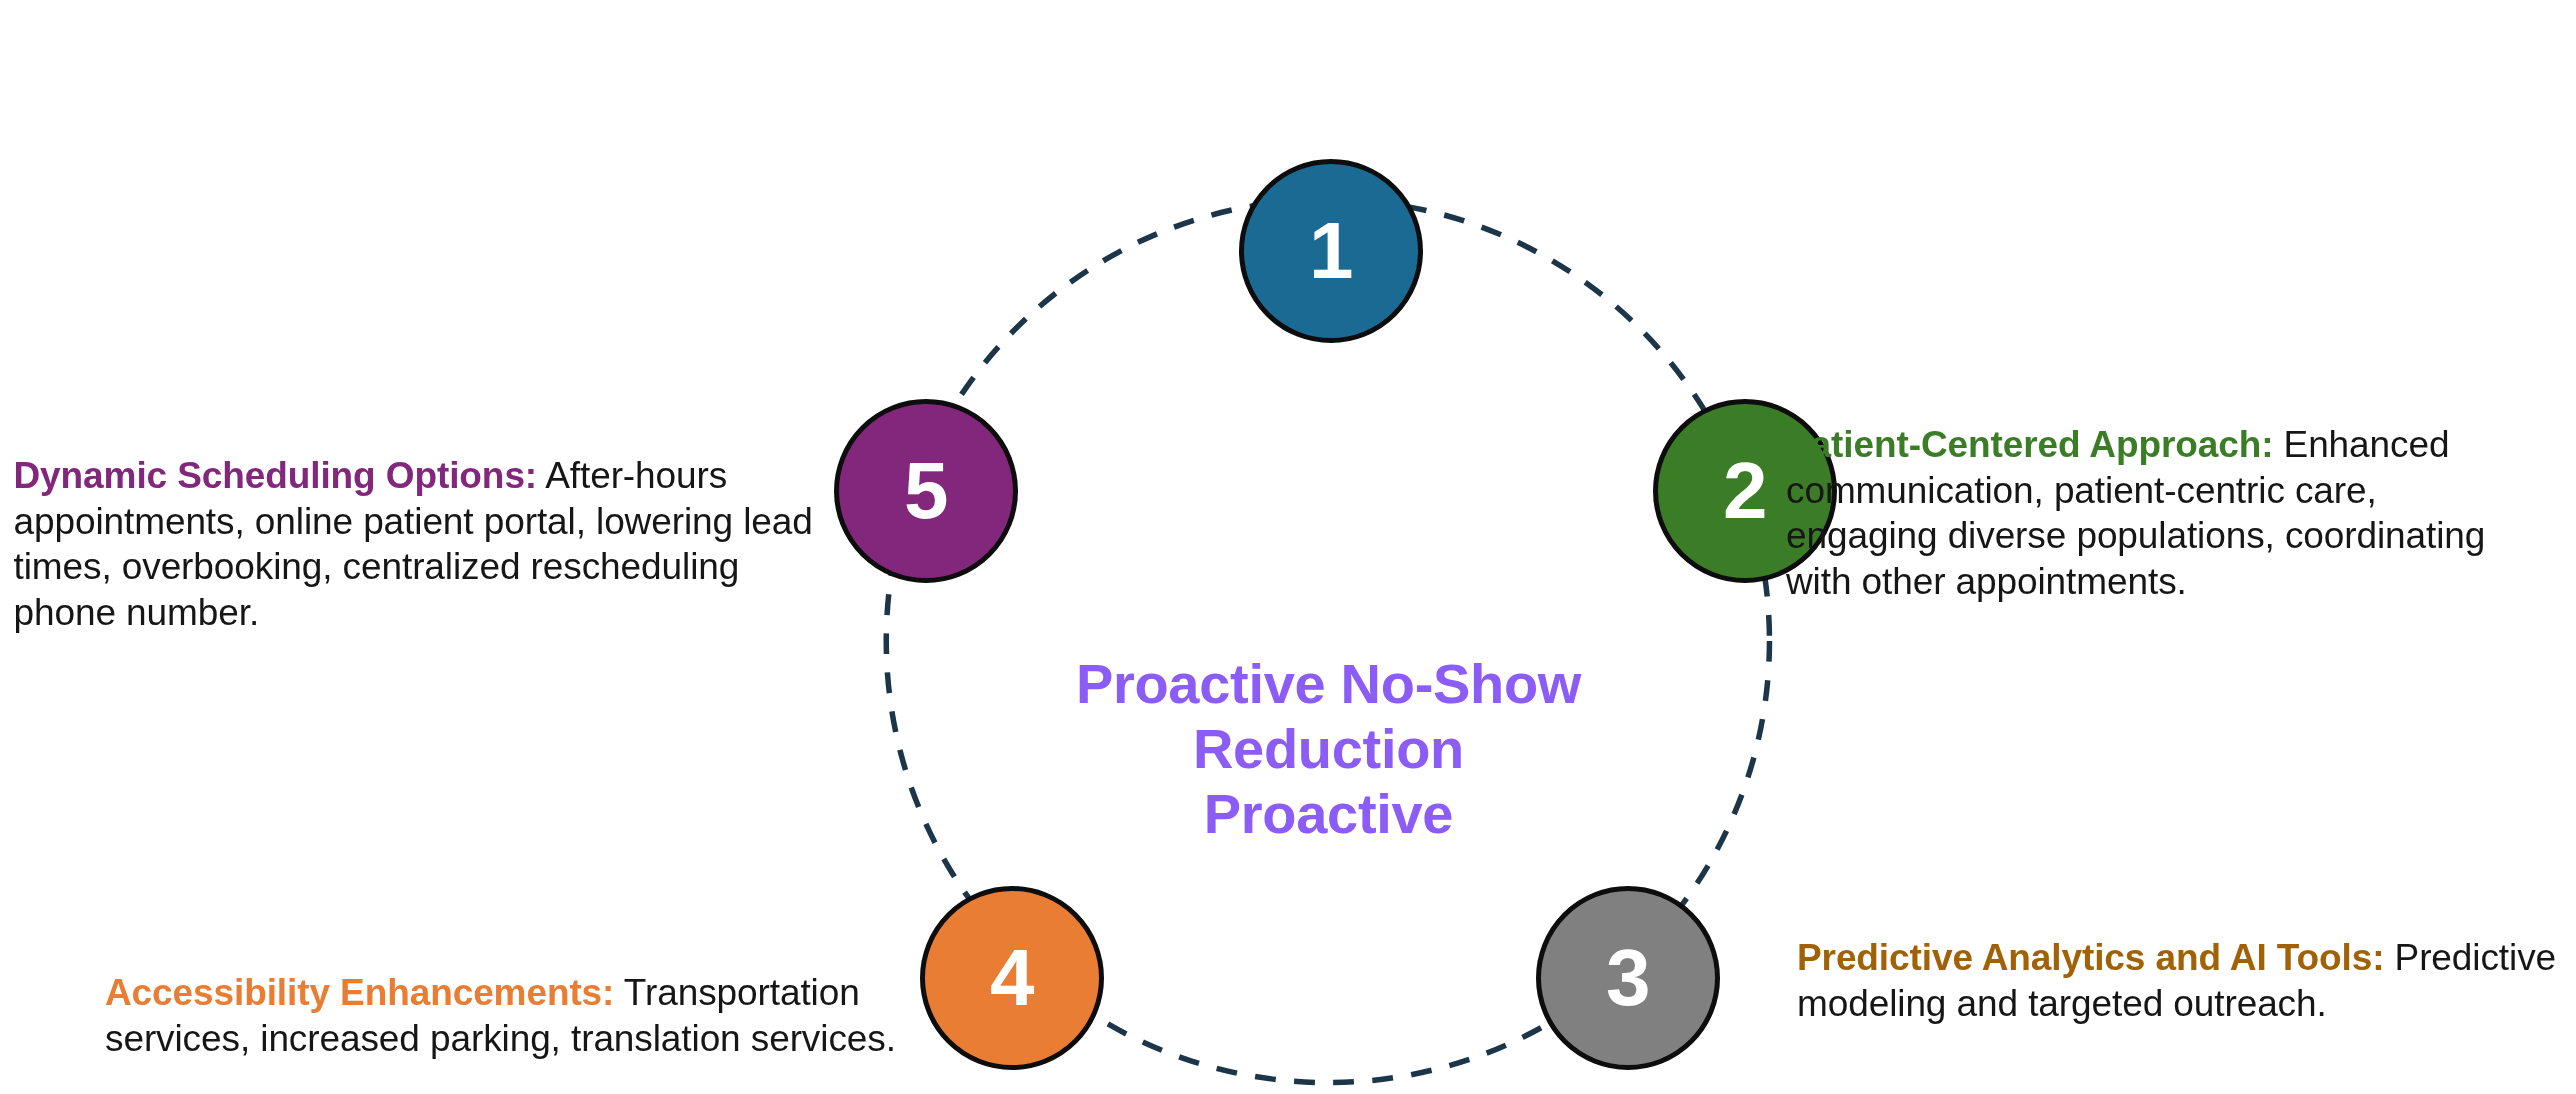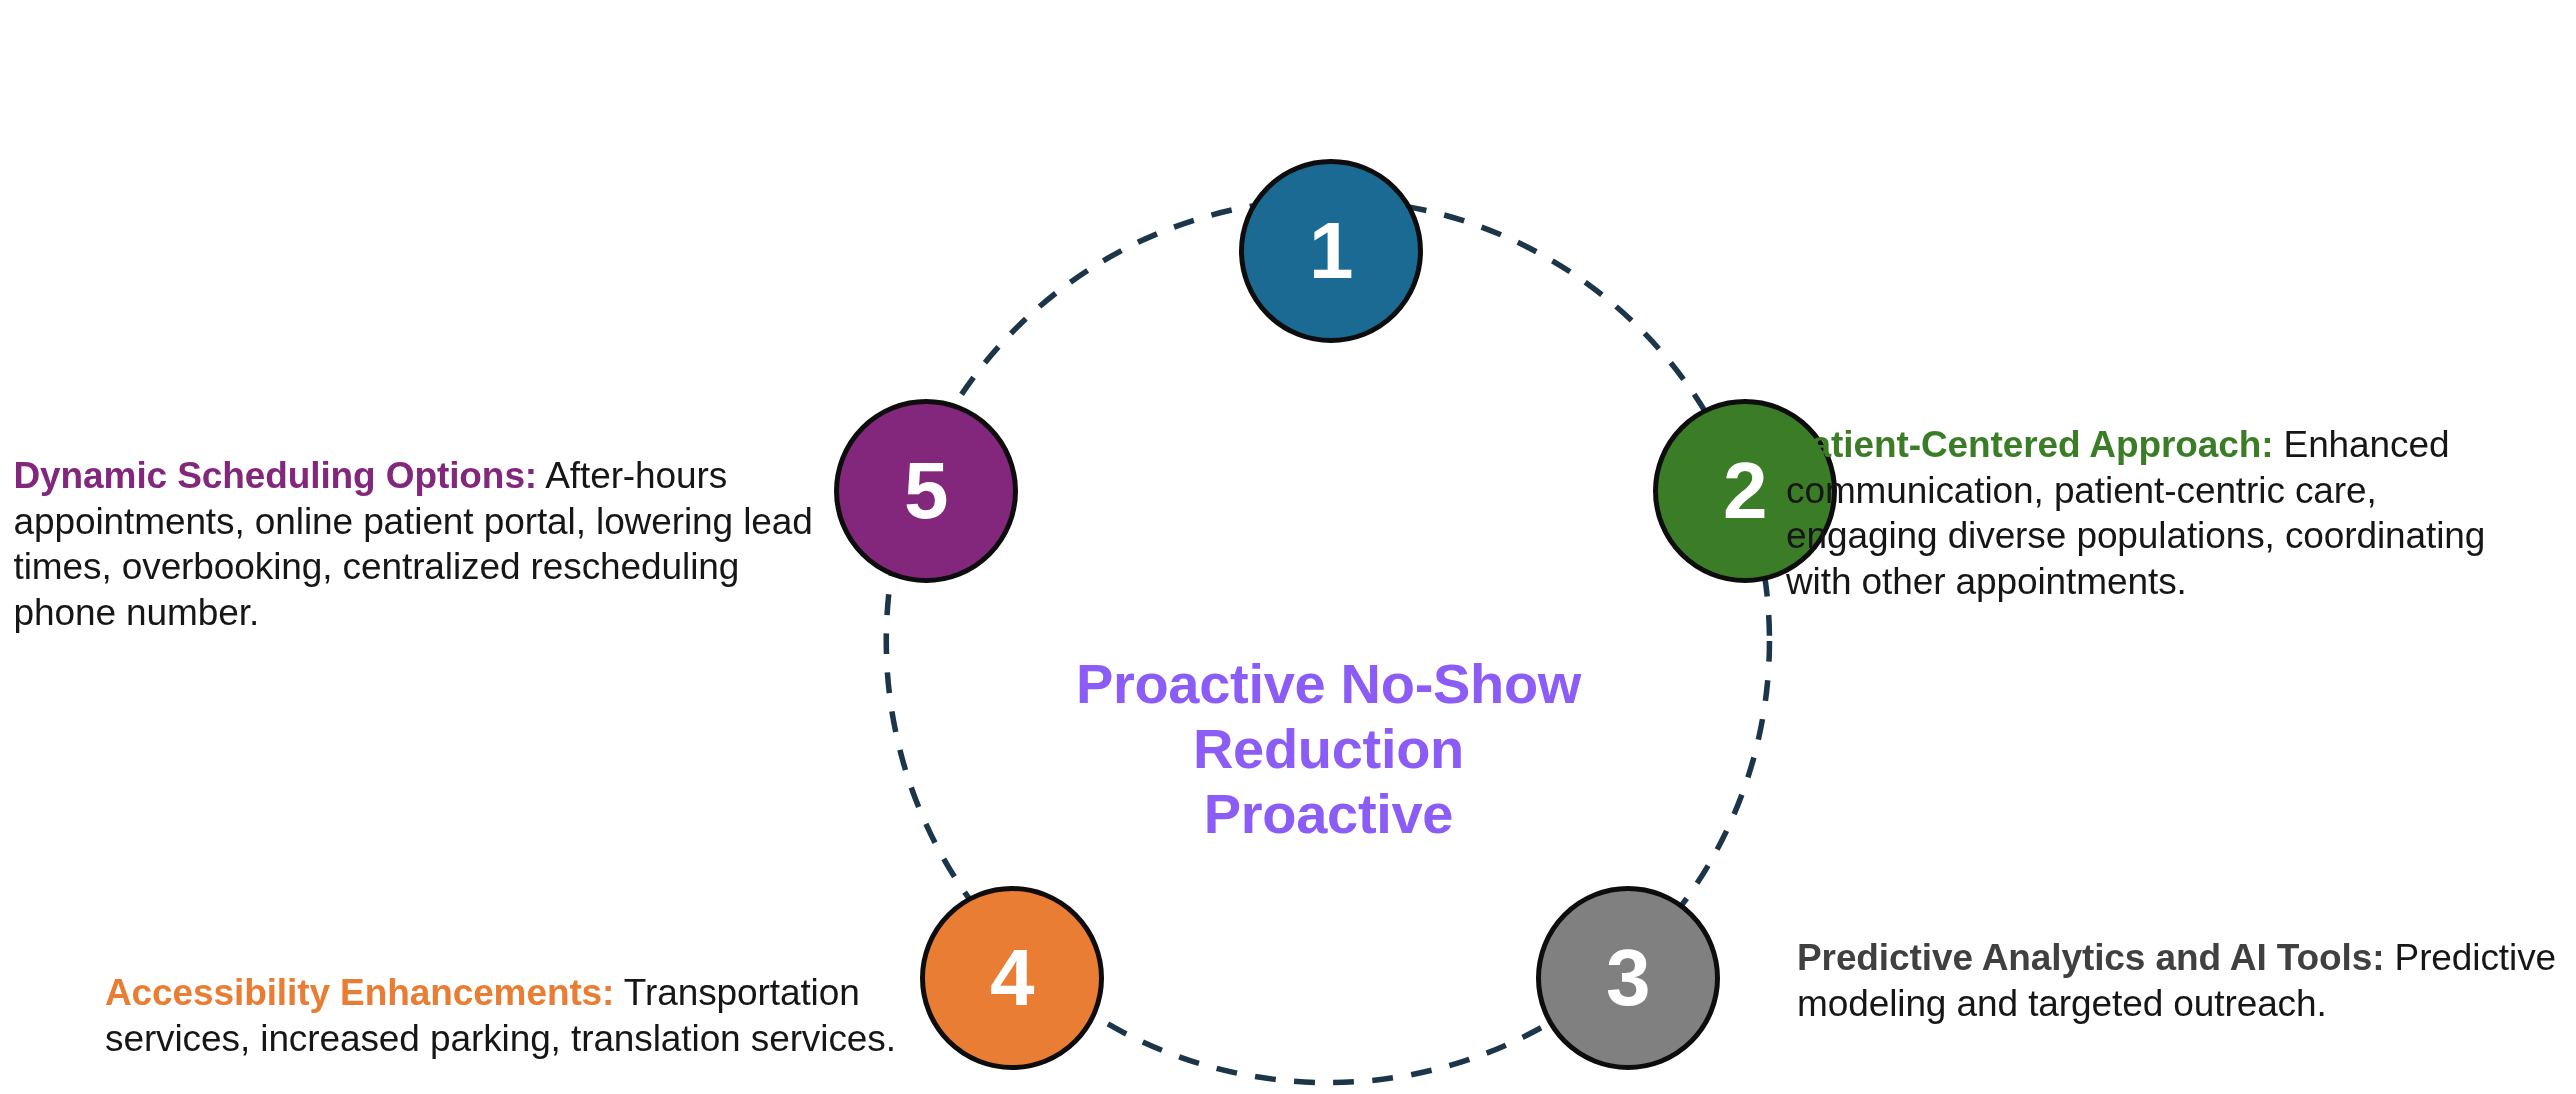--- a/index.html
+++ b/index.html
@@ -107,21 +107,21 @@
     <div>Proactive No-Show Reduction</div>
     <div>Proactive</div>
   </div>
 
 
   <div class="label" id="label-2">
     <span class="hdr" id="hdr-2" style="color: rgb(58, 125, 38);">Patient-Centered Approach:</span><span> Enhanced communication, patient-centric care, engaging diverse populations, coordinating with other appointments.</span>
   </div>
 
   <div class="label" id="label-3">
-    <span class="hdr" id="hdr-3" style="color: #404040;">Predictive Analytics and AI Tools:</span><span> Predictive modeling and targeted outreach.</span>
+    <span class="hdr" id="hdr-3" style="color: #a16207;">Predictive Analytics and AI Tools:</span><span> Predictive modeling and targeted outreach.</span>
   </div>
 
   <div class="label" id="label-4">
     <span class="hdr" id="hdr-4" style="color: rgb(232, 125, 51);">Accessibility Enhancements:</span><span> Transportation services, increased parking, translation services.</span>
   </div>
 
   <div class="label" id="label-5">
     <span class="hdr" id="hdr-5" style="color: rgb(131, 39, 124);">Dynamic Scheduling Options:</span><span> After-hours appointments, online patient portal, lowering lead times, overbooking, centralized rescheduling phone number.</span>
   </div>
 

